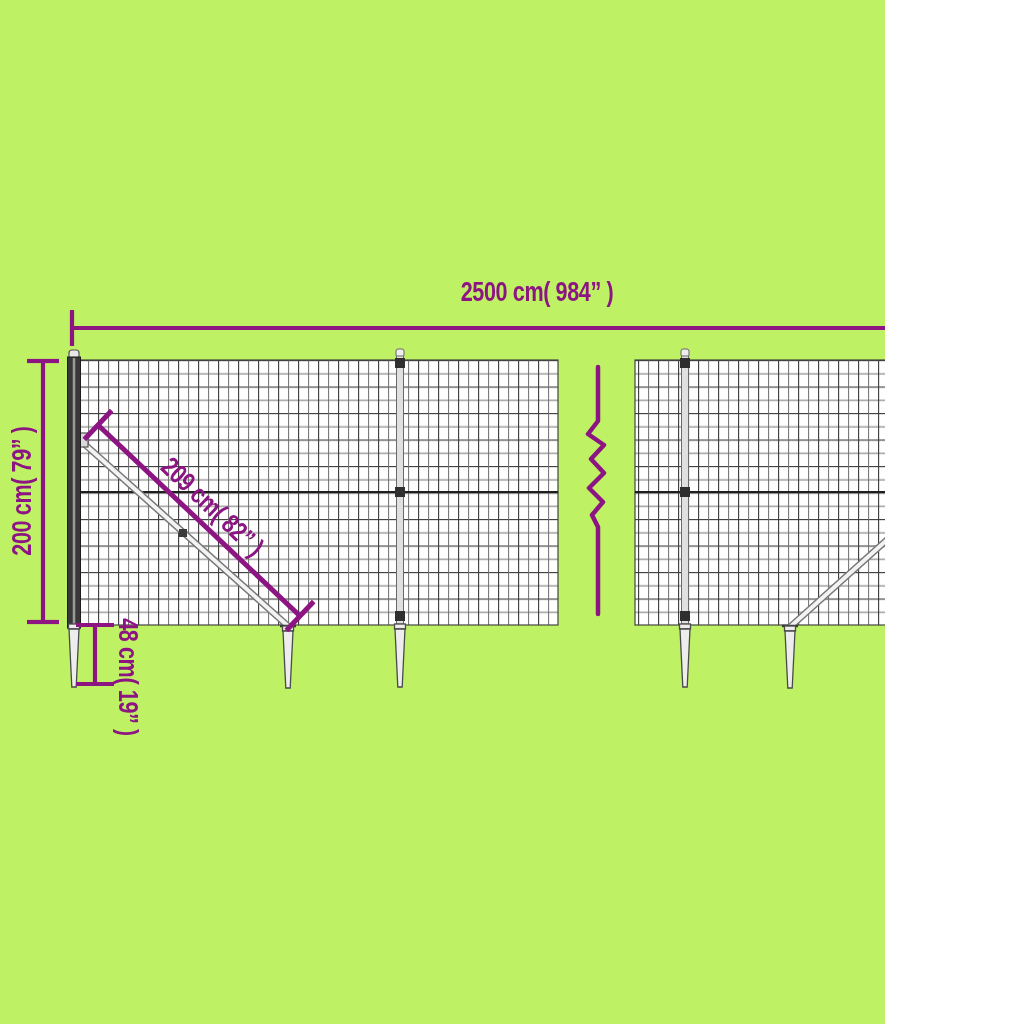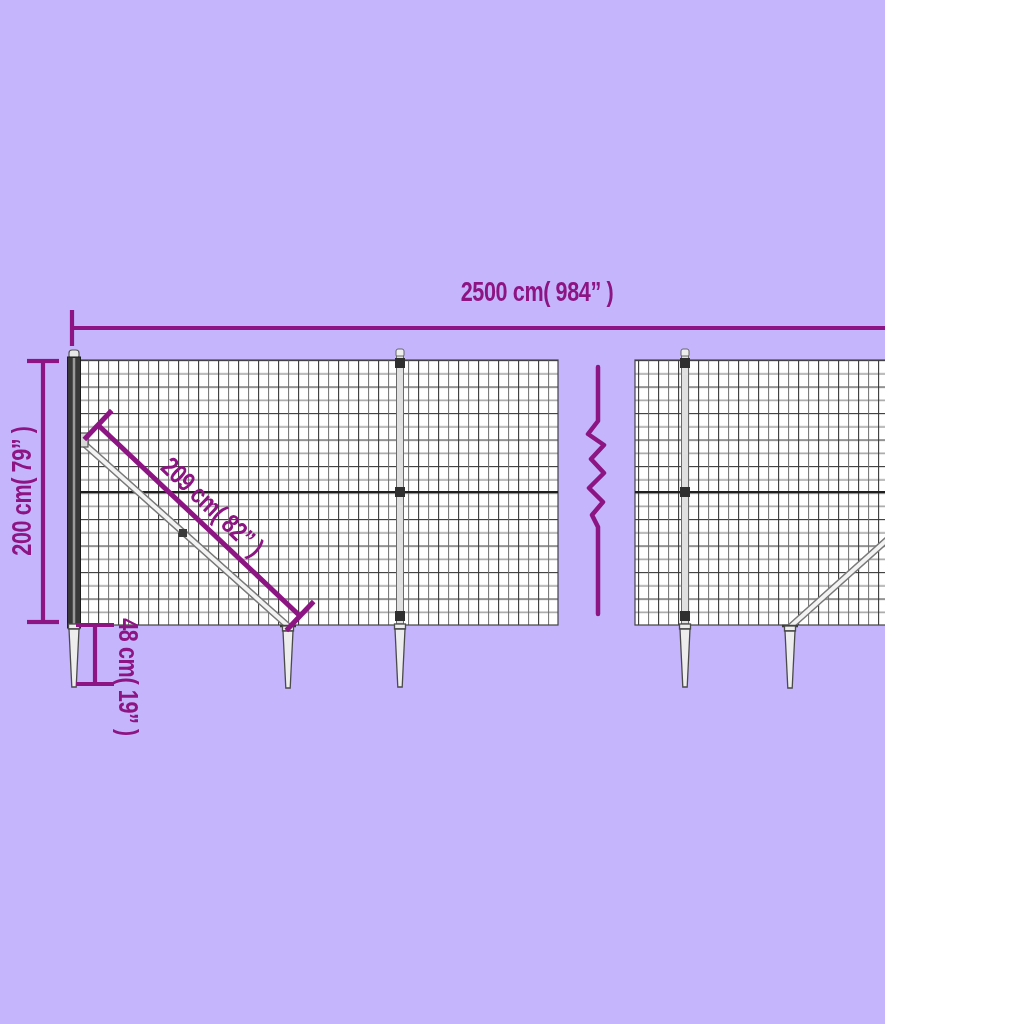--- a/index.html
+++ b/index.html
@@ -1,19 +1,19 @@
 <!DOCTYPE html>
 <html style="--dimension: #8D1583; --mesh-wire: #383838; --mesh-wire-light: #6E6E6E; --post-dark: #383838; --hardware-gray: #787878; --spike-fill: #EDEDED;"><head>
 <meta charset="utf-8">
 <style>
   html,body{margin:0;padding:0;background:#fff;}
   #canvas{
     position:relative;
     width:885px;height:1024px;
-    background:#c4b5fd;
+    background:#bef264;
     overflow:hidden;
     font-family:"Liberation Sans", sans-serif;
   }
   svg{position:absolute;left:0;top:0;}
   .dim-label{
     position:absolute;
     font-weight:bold;
     font-size:27px;
     letter-spacing:-0.5px;
     color:var(--dimension,#8D1583);

